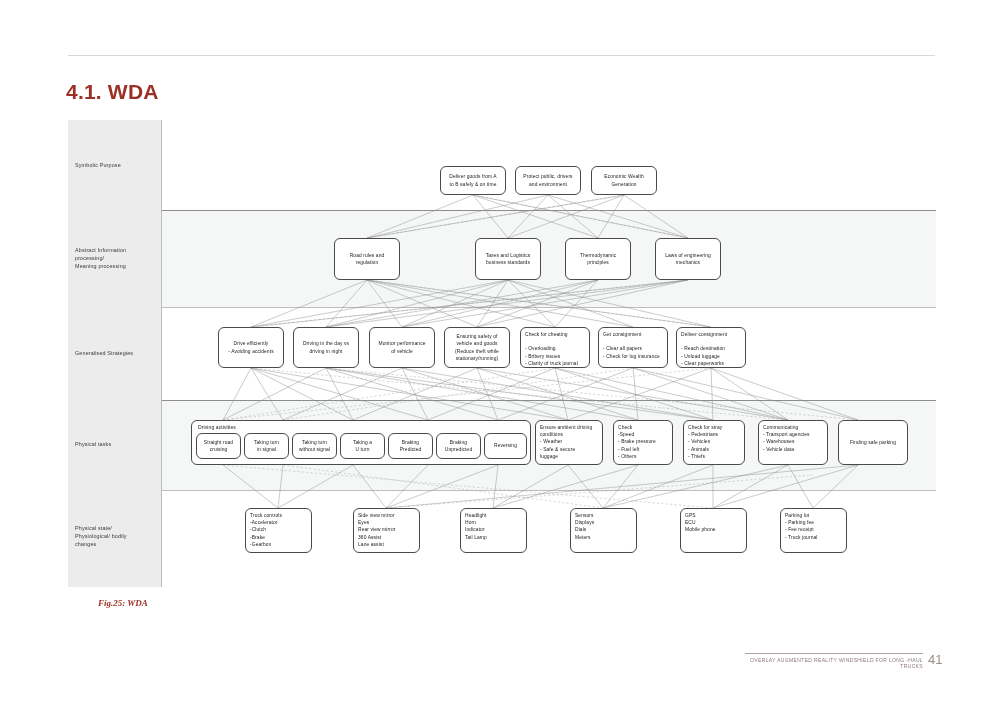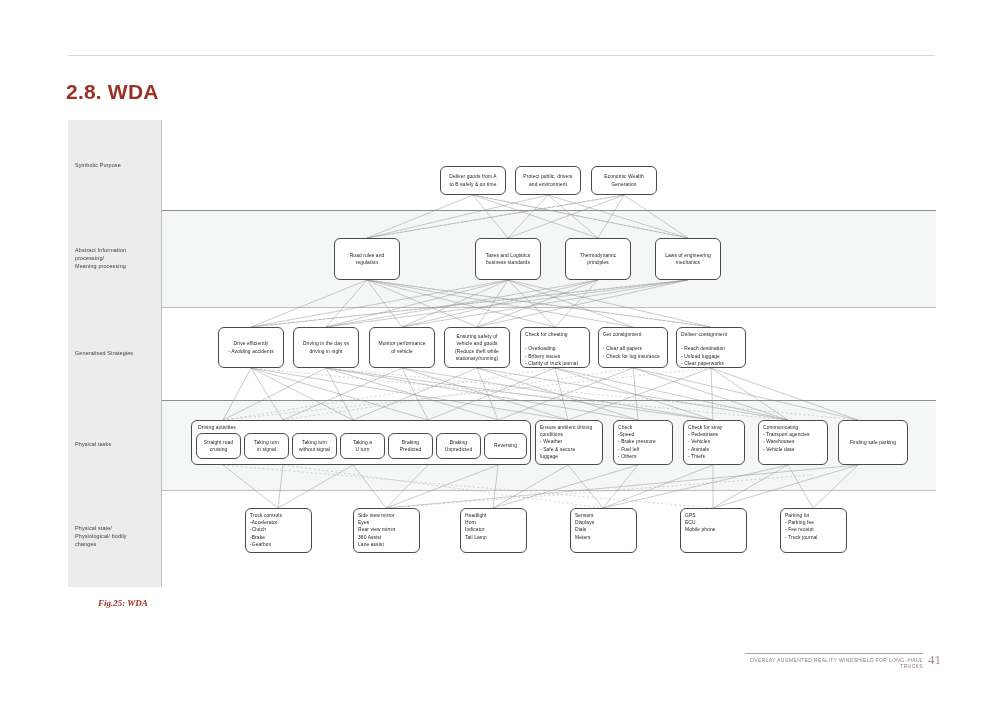--- a/index.html
+++ b/index.html
@@ -73,31 +73,31 @@
   }
   .footer-rule{
     position:absolute;left:745px;top:653px;width:178px;height:1px;background:#b4a3a3;
   }
   .footer-text{
     position:absolute;left:745px;top:657px;width:178px;text-align:right;
     font-size:5px;letter-spacing:.35px;color:#8a7878;
   }
   .page-num{
     position:absolute;left:928px;top:652px;
-    font-size:13px;color:#9c8b8b;font-family:Liberation Serif, serif;
+    font-size:13px;color:#9c8b8b;font-family:Liberation Sans, sans-serif;
   }
 </style>
 </head>
 <body>
 
 <div class="page">
 
   <div class="header-rule"></div>
 
-  <div class="page-title">2.8. WDA</div>
+  <div class="page-title">4.1. WDA</div>
 
   <div class="diagram">
 
     <div class="bands">
       <div class="band plain" style="top:0px;height:90px;"></div>
       <div class="band shade" style="top:90px;height:97px;"></div>
       <div class="band plain" style="top:187px;height:93px;"></div>
       <div class="band shade" style="top:280px;height:90px;"></div>
       <div class="band plain" style="top:370px;height:97px;"></div>
 

